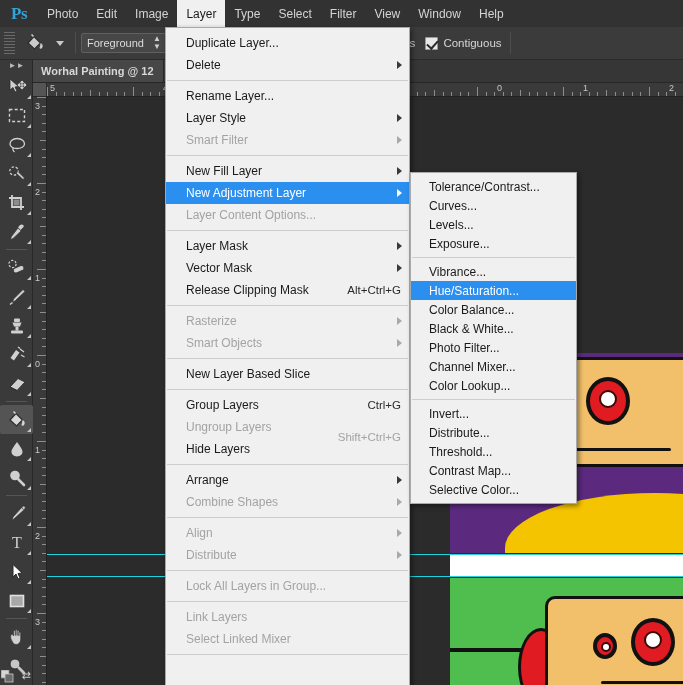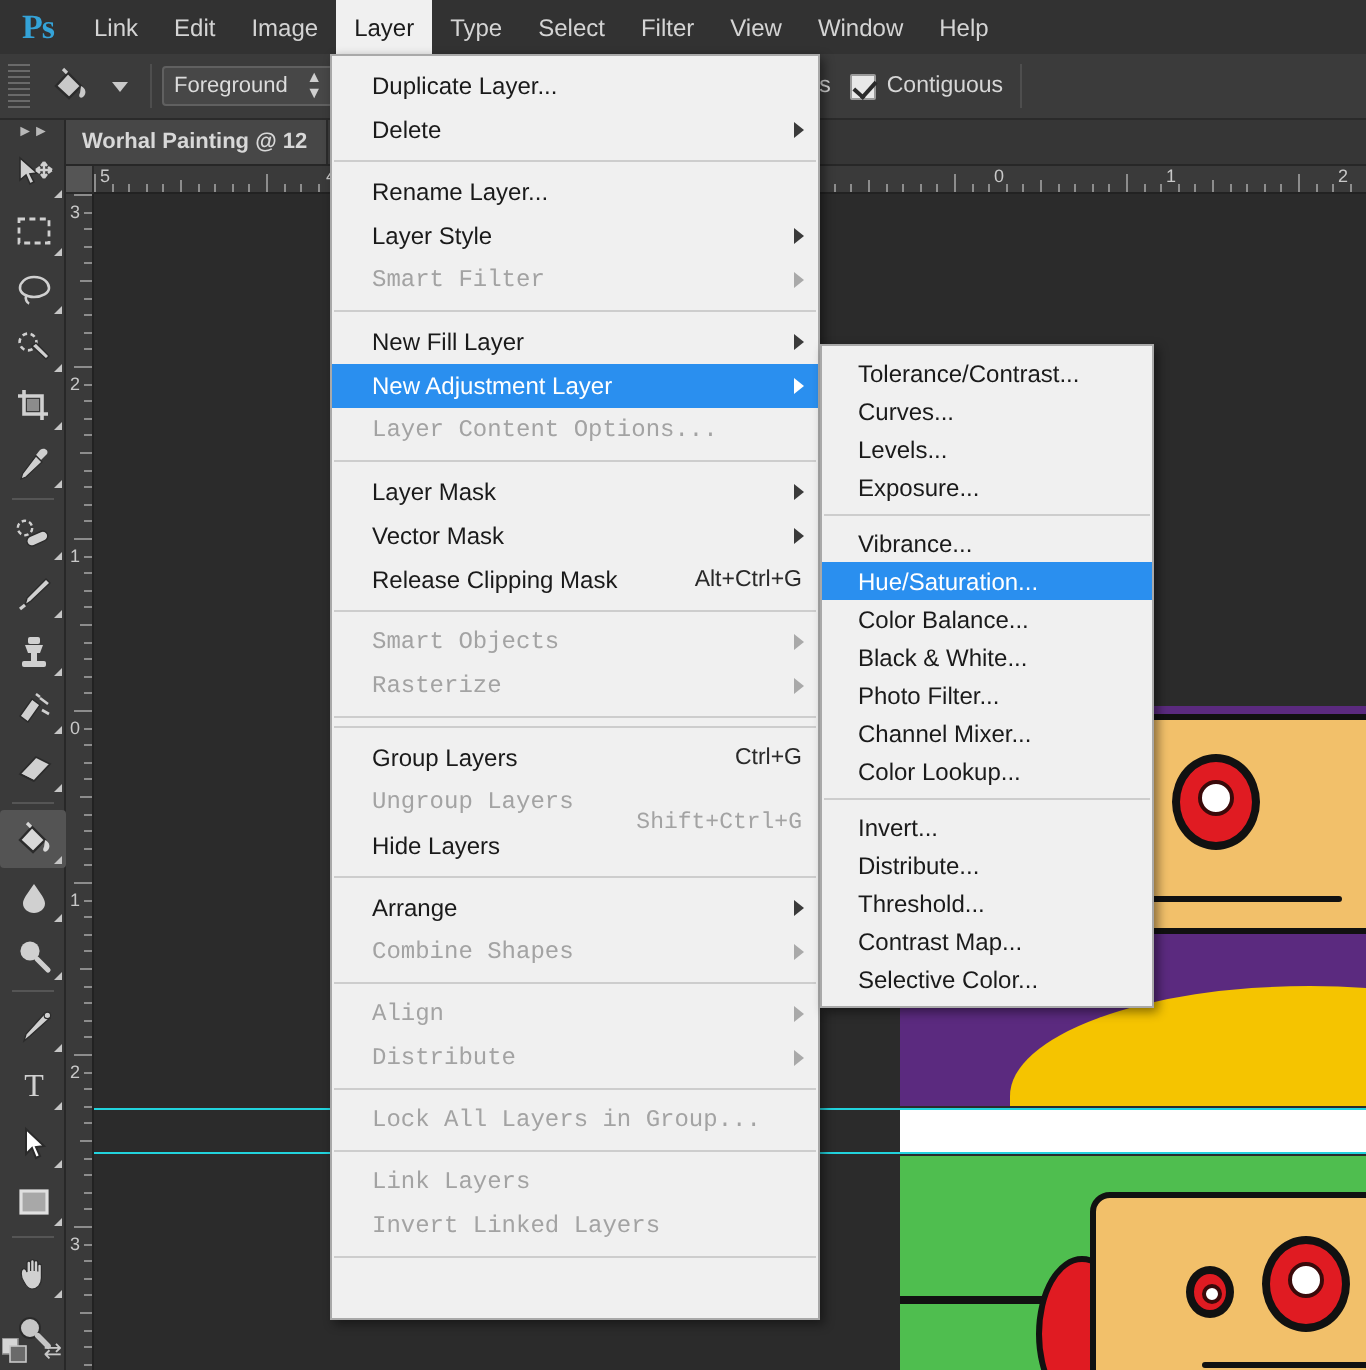--- a/index.html
+++ b/index.html
@@ -258,21 +258,21 @@
     z-index: 40;
   }
   .mi {
     position: relative;
     height: 22px;
     display: flex; align-items: center;
     padding: 0 8px 0 20px;
     color: #1a1a1a; font-size: 12px;
     white-space: nowrap;
   }
-  .mi.disabled { color: #a3a3a3; font-family: Liberation Mono, monospace; }
+  .mi.disabled { color: #a3a3a3; }
   .mi.hl { background: #2a8fef; color: #ffffff; }
   .mi .accel {
     margin-left: auto; padding-left: 18px;
     color: #2a2a2a; font-size: 11.5px;
   }
   .mi.disabled .accel { color: #a3a3a3; margin-top: 20px; }
   .mi .arrow {
     position: absolute; right: 7px; top: 50%;
     margin-top: -4px;
     width: 0; height: 0;
@@ -303,21 +303,21 @@
   }
   .sub-mi.hl { background: #2a8fef; color: #ffffff; }
 </style>
 </head>
 <body>
 
 <div id="app">
 
   <div class="menubar">
     <div class="ps-logo">Ps</div>
-    <div class="menu-item">Link</div>
+    <div class="menu-item">Photo</div>
     <div class="menu-item">Edit</div>
     <div class="menu-item">Image</div>
     <div class="menu-item active">Layer</div>
     <div class="menu-item">Type</div>
     <div class="menu-item">Select</div>
     <div class="menu-item">Filter</div>
     <div class="menu-item">View</div>
     <div class="menu-item">Window</div>
     <div class="menu-item">Help</div>
   </div>
@@ -778,28 +778,31 @@
         <div class="mi">
           <span>Vector Mask</span>
           <span class="arrow"></span>
         </div>
         <div class="mi">
           <span>Release Clipping Mask</span>
           <span class="accel">Alt+Ctrl+G</span>
         </div>
         <div class="msep"></div>
         <div class="mi disabled">
+          <span>Rasterize</span>
+          <span class="arrow"></span>
+        </div>
+        <div class="mi disabled">
           <span>Smart Objects</span>
           <span class="arrow"></span>
         </div>
-        <div class="mi disabled">
-          <span>Rasterize</span>
-          <span class="arrow"></span>
-        </div>
-        <div class="msep"></div>
+        <div class="msep"></div>
+        <div class="mi">
+          <span>New Layer Based Slice</span>
+        </div>
         <div class="msep"></div>
         <div class="mi">
           <span>Group Layers</span>
           <span class="accel">Ctrl+G</span>
         </div>
         <div class="mi disabled">
           <span>Ungroup Layers</span>
           <span class="accel">Shift+Ctrl+G</span>
         </div>
         <div class="mi">
@@ -825,21 +828,21 @@
         </div>
         <div class="msep"></div>
         <div class="mi disabled">
           <span>Lock All Layers in Group...</span>
         </div>
         <div class="msep"></div>
         <div class="mi disabled">
           <span>Link Layers</span>
         </div>
         <div class="mi disabled">
-          <span>Invert Linked Layers</span>
+          <span>Select Linked Mixer</span>
         </div>
         <div class="msep"></div>
         <div class="mi"></div>
       </div>
   </div>
 
   <div class="submenu">
     <div id="adj-submenu-body">
         <div class="sub-mi">
           <span>Tolerance/Contrast...</span>

